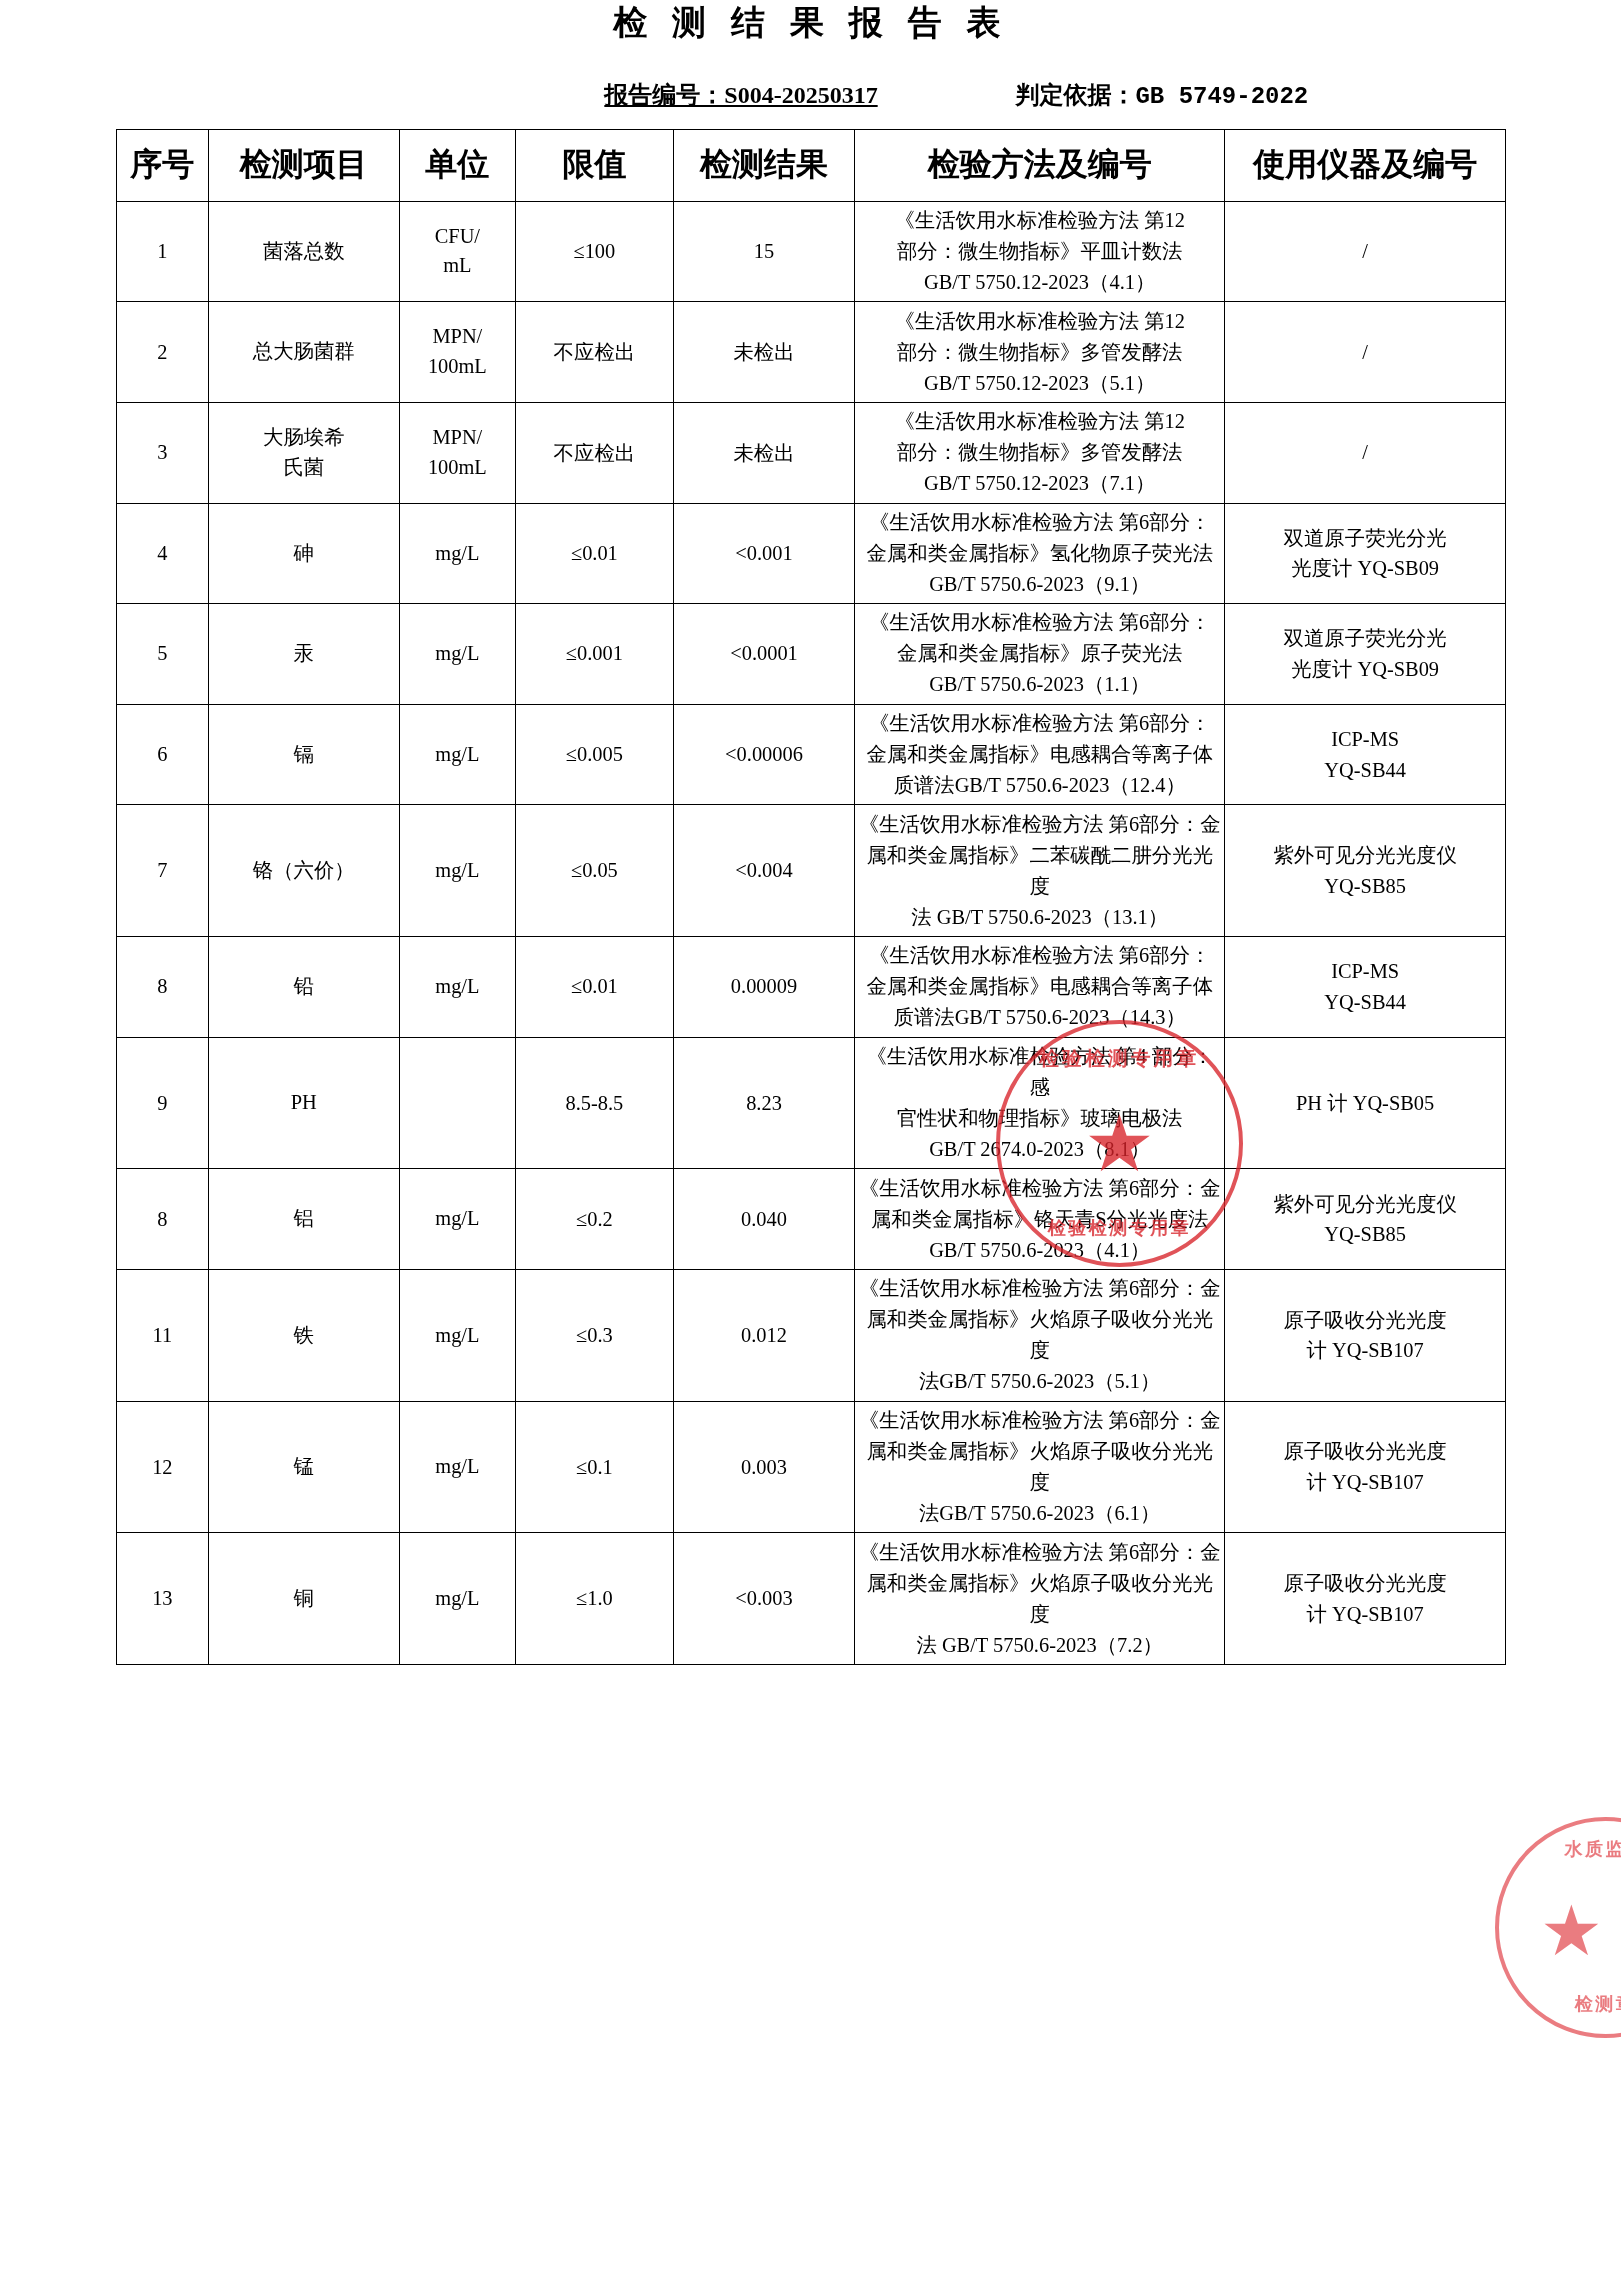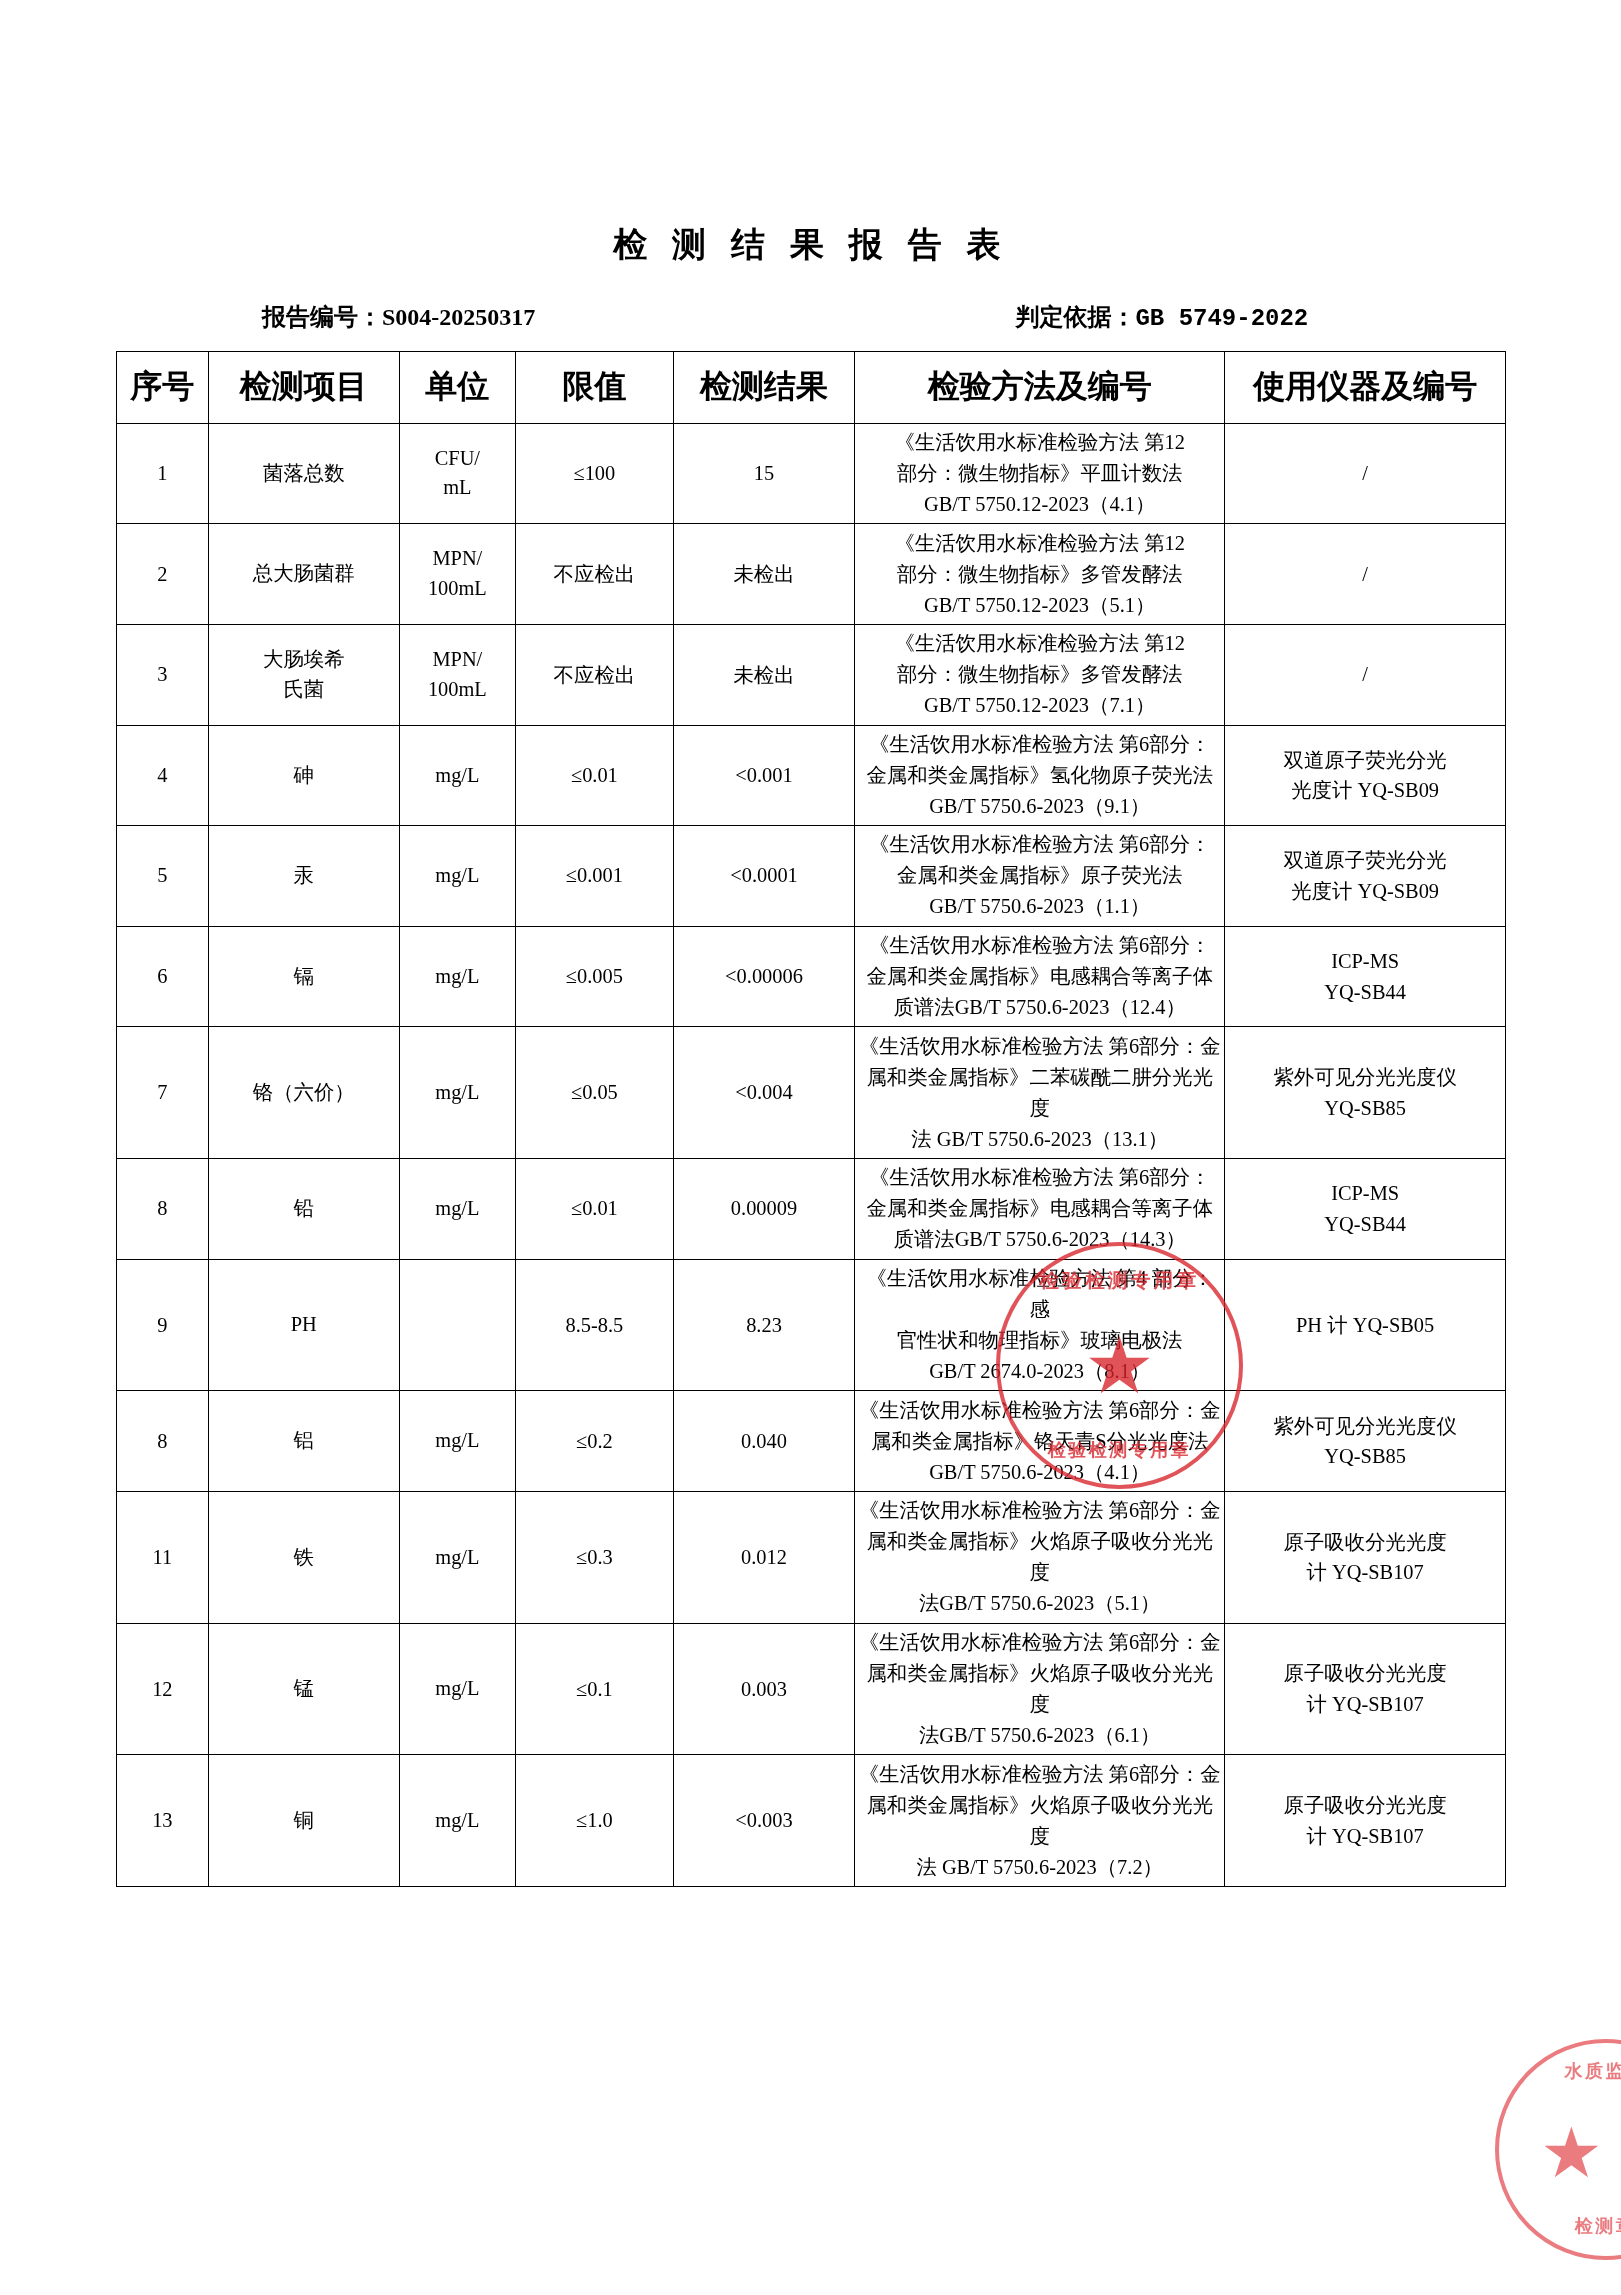--- a/index.html
+++ b/index.html
@@ -20,36 +20,36 @@
     width: 1622px;
     height: 2295px;
     box-sizing: border-box;
     padding: 0;
   }
   .doc-title {
     text-align: center;
     font-size: 34px;
     font-weight: bold;
     letter-spacing: 8.2px;
-    margin-top: 222px;
     font-family: "Liberation Serif", "DejaVu Serif", serif;
   }
   .meta-row {
     display: flex;
     justify-content: flex-start;
     align-items: baseline;
     margin-top: 33px;
     padding: 0 176px 0 262px;
     font-size: 24px;
     font-weight: bold;
   }
   .meta-left {
     width: 52%;
-    text-align: left;
+    text-align: right;
     white-space: nowrap;
+    text-decoration: underline;
   }
   .meta-right {
     flex: 1;
     text-align: center;
     white-space: nowrap;
     font-family: Liberation Mono, monospace;
   }
   table.result-table {
     border-collapse: collapse;
     margin: 18px auto 0 auto;

